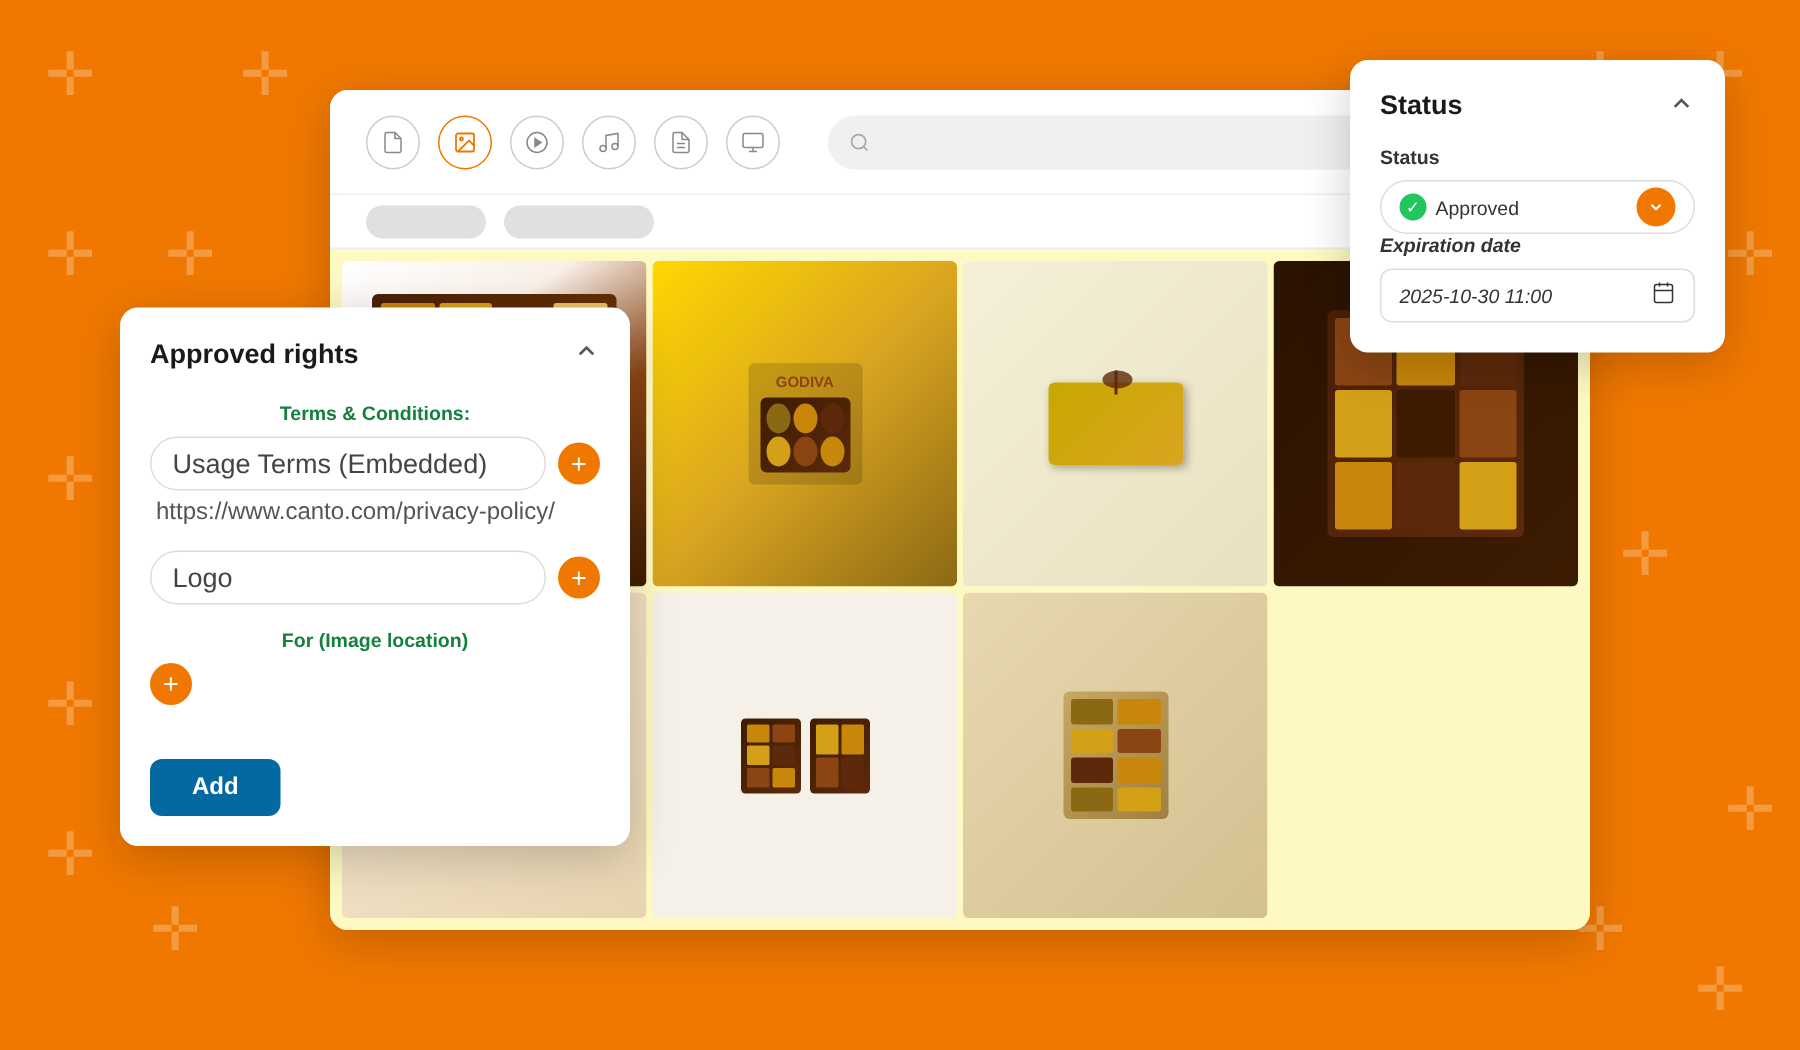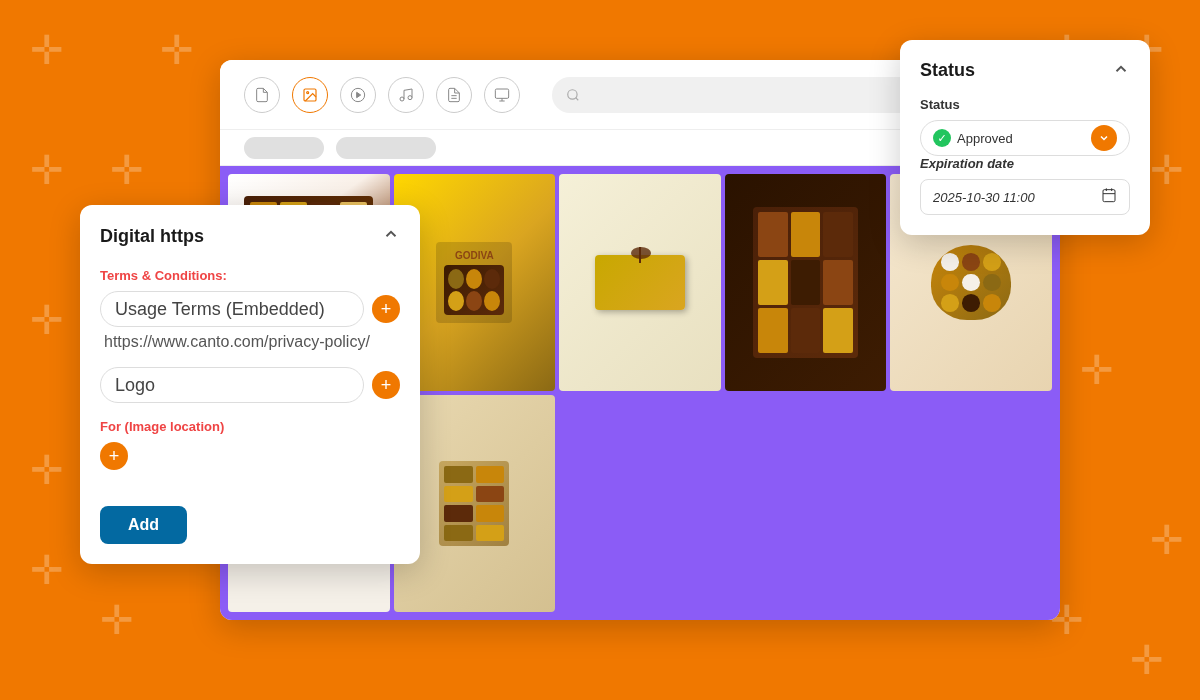--- a/index.html
+++ b/index.html
@@ -100,26 +100,26 @@
       border-radius: 11px;
       width: 80px;
     }
     .filter-pill.second {
       width: 100px;
     }
 
     
     .image-grid {
       display: grid;
-      grid-template-columns: repeat(5, 1fr);
+      grid-template-columns: repeat(4, 1fr);
       grid-template-rows: repeat(2, 1fr);
       gap: 4px;
       padding: 8px;
       height: calc(100% - 70px - 36px);
-      background: #8b5cf6;
+      background: #fef9c3;
     }
 
     .grid-item {
       background: #fff;
       border-radius: 4px;
       overflow: hidden;
       display: flex;
       align-items: center;
       justify-content: center;
     }
@@ -155,23 +155,24 @@
       color: #555;
       font-size: 18px;
     }
 
     .form-group {
       margin-bottom: 16px;
     }
     .form-label {
       font-size: 13px;
       font-weight: 600;
-      color: #ef4444;
+      color: #15803d;
       margin-bottom: 8px;
       display: block;
+      text-align: center;
     }
 
     .field-row {
       display: flex;
       align-items: center;
       gap: 8px;
     }
 
     .field-input {
       flex: 1;
@@ -522,21 +523,21 @@
           <div style="background:#8B6914;border-radius:2px;"></div>
           <div style="background:#d4a017;border-radius:2px;"></div>
         </div>
       </div>
     </div>
   </div>
 </div>
 
 <div class="digital-rights-panel">
   <div class="panel-header">
-    <span class="panel-title">Digital https</span>
+    <span class="panel-title">Approved rights</span>
     <button class="panel-collapse-btn">
       <svg width="18" height="18" viewBox="0 0 24 24" fill="none" stroke="#555" stroke-width="2.5">
           <polyline points="18 15 12 9 6 15"></polyline>
         </svg>
     </button>
   </div>
 
   
   <div class="form-group">
     <span class="form-label">Terms &amp; Conditions:</span>

